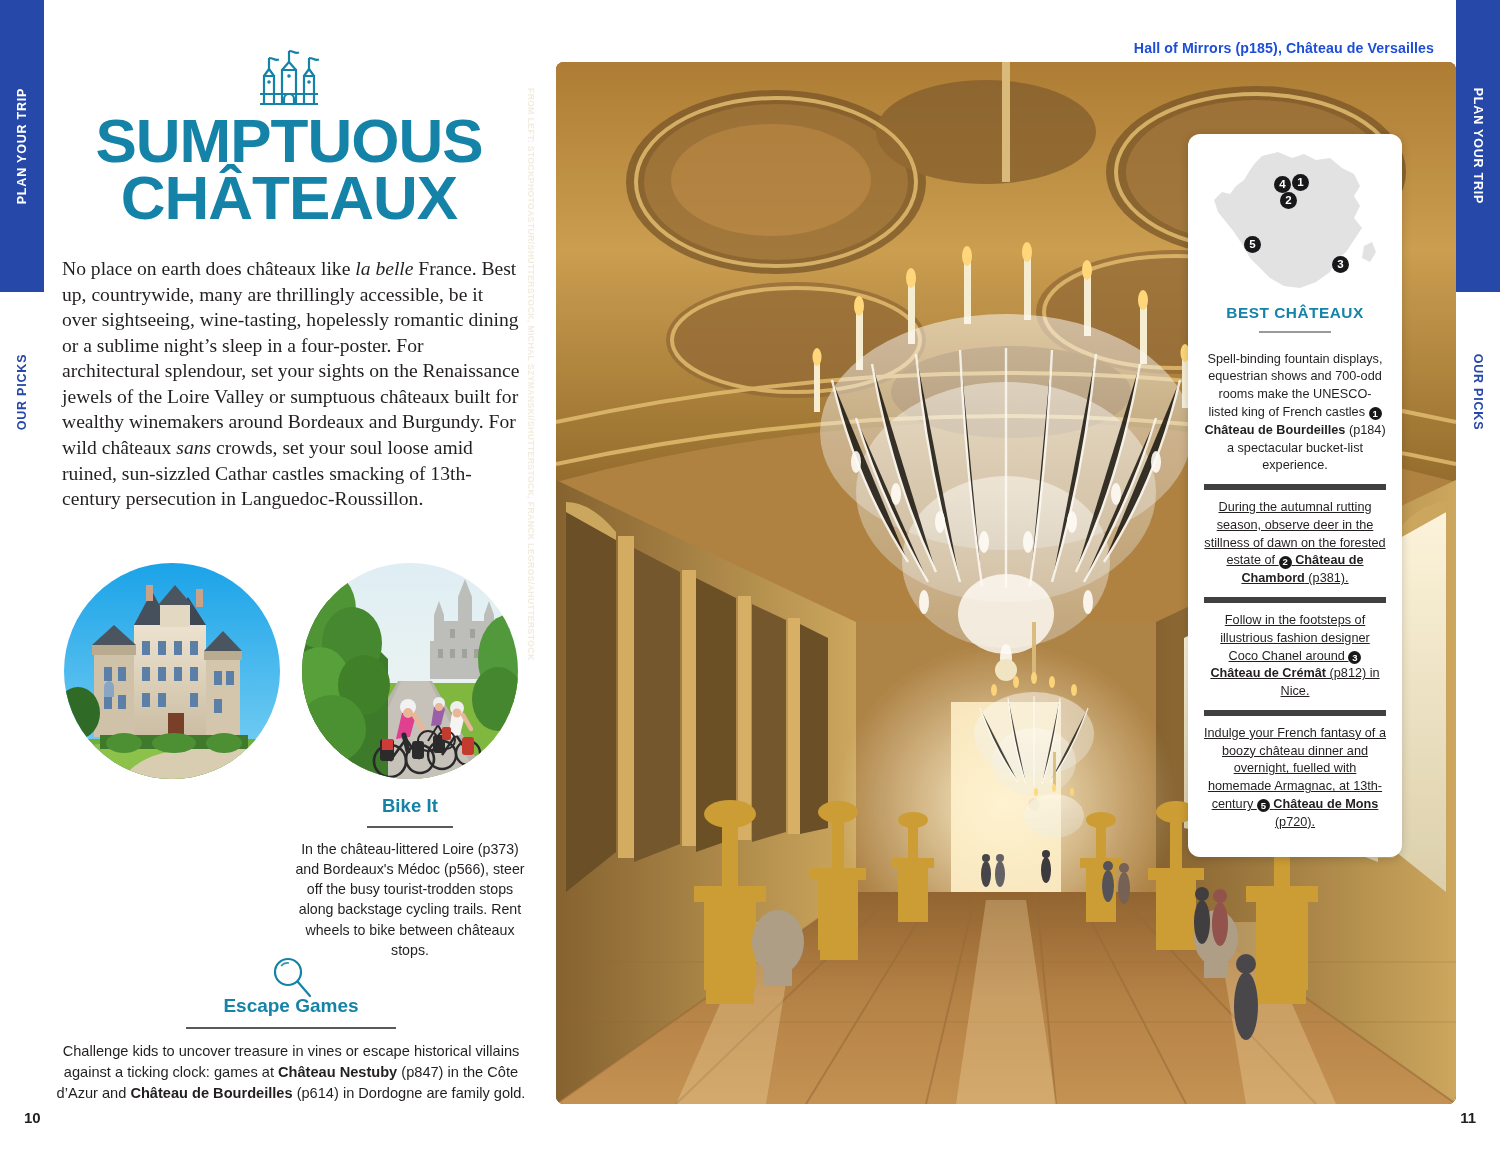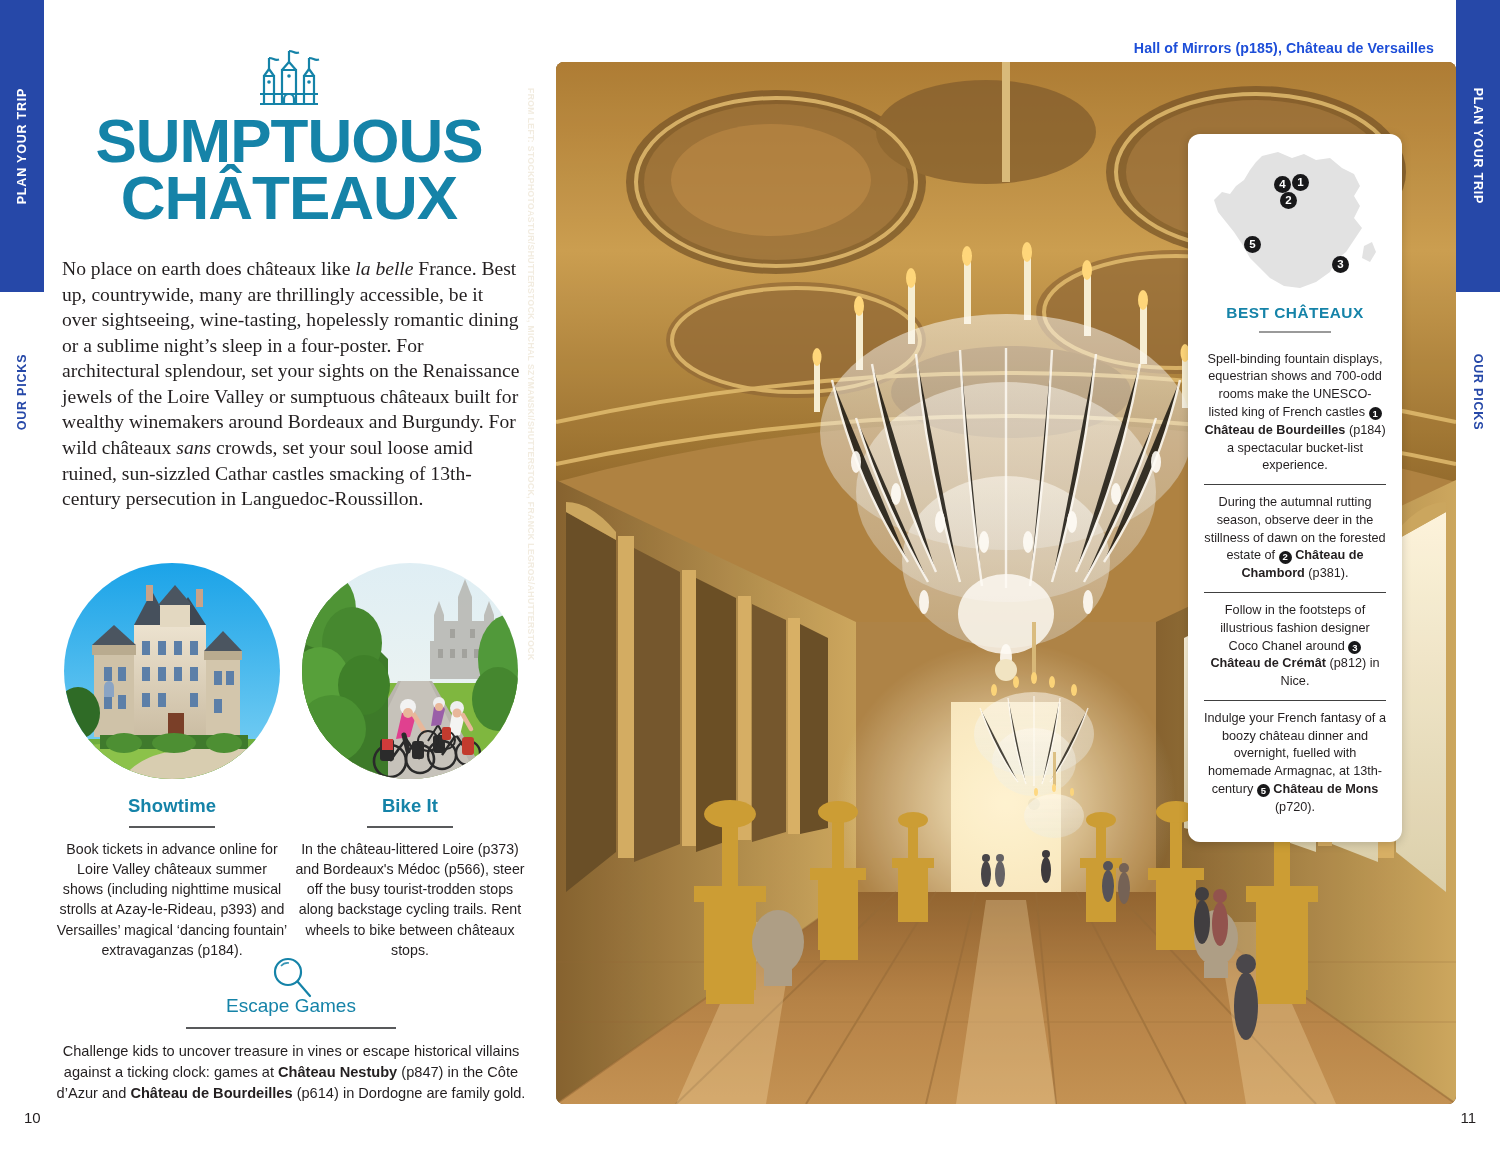--- a/index.html
+++ b/index.html
@@ -20,21 +20,21 @@
   .tab-plan .txt { color: #ffffff; }
   .tab-picks { background: #ffffff; }
   .tab-picks .txt { color: #2648A8; }
 
   .left  .tab-plan  { top: 0;   height: 292px; }
   .left  .tab-picks { top: 292px; height: 200px; }
   .right .tab-plan  { top: 0;   height: 292px; }
   .right .tab-picks { top: 292px; height: 200px; }
 
   
-  .folio { position: absolute; bottom: 28px; font-size: 15px; font-weight: normal; color: #231f20; }
+  .folio { position: absolute; bottom: 28px; font-size: 15px; font-weight: bold; color: #231f20; }
   .folio.l { left: 24px; }
   .folio.r { right: 24px; }
 
   
   .left-page { position: absolute; left: 44px; top: 0; width: 490px; height: 1154px; }
 
   .castle-icon { position: absolute; left: 50%; top: 46px; transform: translateX(-50%); }
 
   .headline {
     position: absolute; top: 112px; left: 10px; width: 470px;
@@ -61,21 +61,21 @@
   .cap { position: absolute; top: 795px; width: 232px; text-align: center; }
   .cap-a { left: 12px; }
   .cap-b { left: 250px; }
   .cap h3 { color: #1583A8; font-size: 18.5px; font-weight: bold; letter-spacing: 0.1px; }
   .cap .rule { width: 86px; height: 2px; background: #58595b; margin: 9px auto 11px; }
   .cap p { font-size: 14.2px; line-height: 1.42; color: #231f20; }
 
   
   .escape { position: absolute; top: 955px; left: 12px; width: 470px; text-align: center; }
   .escape .mag { height: 44px; display: flex; justify-content: center; align-items: flex-start; }
-  .escape h3 { color: #1583A8; font-size: 19px; font-weight: normal; margin-top: -4px; }
+  .escape h3 { color: #1583A8; font-size: 19px; font-weight: bold; margin-top: -4px; }
   .escape .rule { width: 210px; height: 2px; background: #58595b; margin: 10px auto 12px; }
   .escape p { font-size: 14.6px; line-height: 1.45; color: #231f20; }
   .escape b { font-weight: bold; }
 
   
   .photo-caption {
     position: absolute; right: 66px; top: 40px;
     font-size: 14.2px; font-weight: bold; color: #1d4ed8; letter-spacing: 0.1px;
   }
   .hero {
@@ -103,21 +103,21 @@
     position: absolute; width: 17px; height: 17px; border-radius: 50%;
     background: #18181a; color: #fff; font-size: 11.5px; font-weight: bold;
     display: flex; align-items: center; justify-content: center; line-height: 1;
   }
   .panel h3 {
     text-align: center; color: #1583A8; font-size: 15.4px; font-weight: bold;
     letter-spacing: 0.5px; margin-top: 6px;
   }
   .panel .rule-t { width: 72px; height: 1.6px; background: #9a9a9a; margin: 9px auto 9px; }
   .panel .entry { text-align: center; font-size: 12.7px; line-height: 1.4; color: #231f20; padding: 9px 0; }
-  .panel .entry + .entry { border-top: 1px solid #404040; }
+  .panel .entry + .entry { border-top: 6px solid #404040; text-decoration: underline; }
   .panel .entry b { font-weight: bold; }
   .num {
     display: inline-flex; width: 13px; height: 13px; border-radius: 50%;
     background: #18181a; color: #fff; font-size: 9.5px; font-weight: bold;
     align-items: center; justify-content: center; vertical-align: -1px; line-height: 1;
   }
 </style>
 </head>
 <body>
 
@@ -315,25 +315,20 @@
         <circle cx="144" cy="177" r="9" fill="none" stroke="#2a2a2a" stroke-width="2"></circle>
         <path d="M126 178 L136 162 L144 177" stroke="#2a2a2a" stroke-width="2" fill="none"></path>
         <rect x="140" y="164" width="9" height="13" rx="2" fill="#c23b2e"></rect>
         <path d="M132 144 q7 -4 11 2 l-4 16 -10 1z" fill="#9a5fa8"></path>
         <circle cx="137" cy="140" r="6" fill="#efefef"></circle>
         <circle cx="137" cy="144" r="4" fill="#e8b79a"></circle>
       </g>
     </svg>
   </div>
 
-  <div class="cap cap-a">
-    <h3>Showtime</h3>
-    <div class="rule"></div>
-    <p>Book tickets in advance online for Loire Valley châteaux summer shows (including nighttime musical strolls at Azay-le-Rideau, p393) and Versailles’ magical ‘dancing fountain’ extravaganzas (p184).</p>
-  </div>
 
   <div class="cap cap-b">
     <h3>Bike It</h3>
     <div class="rule"></div>
     <p>In the château-littered Loire (p373) and Bordeaux's Médoc (p566), steer off the busy tourist-trodden stops along backstage cycling trails. Rent wheels to bike between châteaux stops.</p>
   </div>
 
   <div class="escape">
     <div class="mag">
       <svg width="44" height="44" viewBox="0 0 44 44" fill="none" stroke="#1583A8" stroke-width="2.2">

